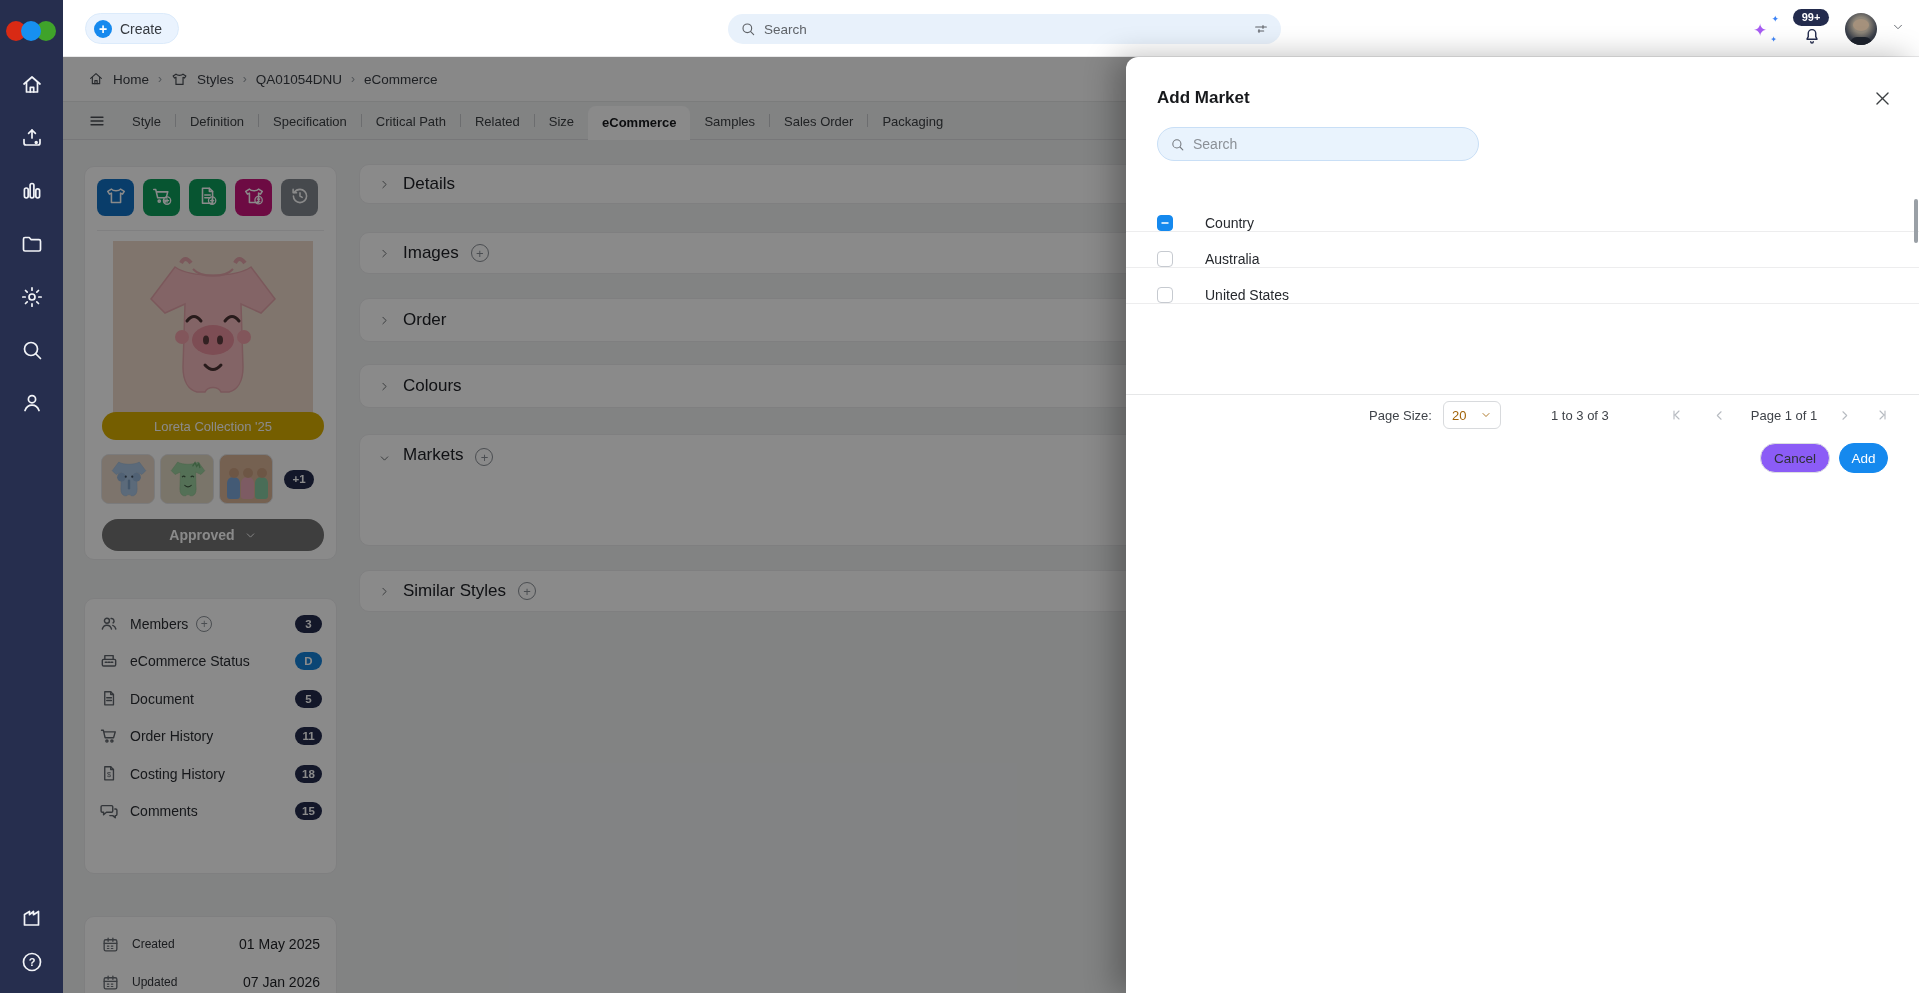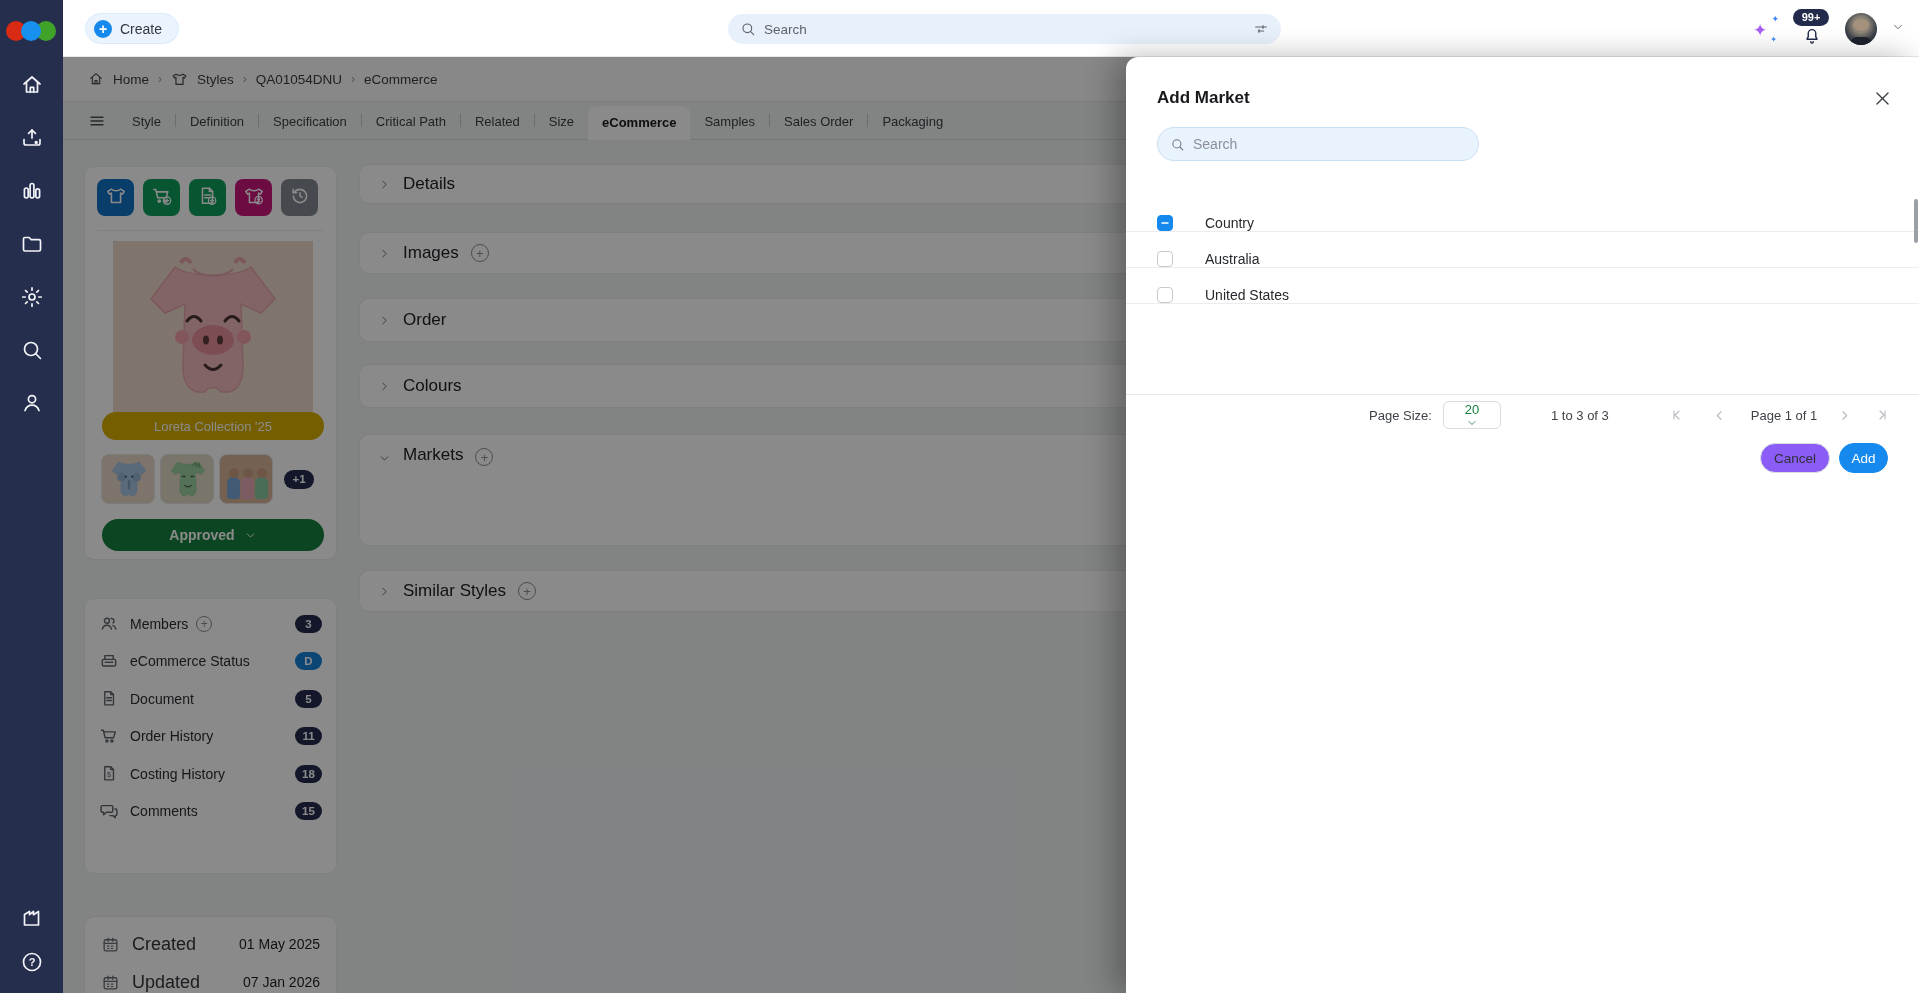--- a/index.html
+++ b/index.html
@@ -69,40 +69,40 @@
   .tbtn { width:37px; height:37px; border-radius:8px; display:flex; align-items:center; justify-content:center; color:#fff; cursor:pointer; }
   .tb-blue { background:#1271c4; } .tb-green { background:#0e9e5c; } .tb-pink { background:#c9167c; } .tb-gray { background:#82878f; }
   .tool-div { position:absolute; left:12px; right:12px; top:63px; height:1px; background:#ececee; }
   .hero { position:absolute; left:28px; top:74px; width:200px; height:185px; background:#ecd9ca; overflow:hidden; }
   .coll-badge { position:absolute; left:17px; top:245px; width:222px; height:28px; border-radius:14px; background:#d9ae00;
                 color:#fff; font-size:13px; display:flex; align-items:center; justify-content:center; cursor:pointer; }
   .thumbs { position:absolute; left:16px; top:287px; display:flex; gap:5px; align-items:center; }
   .thumb { width:54px; height:50px; border-radius:8px; border:1px solid #e3e4e6; overflow:hidden; background:#e7d7c8; position:relative; cursor:pointer; }
   .more-badge { width:30px; height:19px; border-radius:10px; background:#232b4d; color:#fff; font-size:11.5px; font-weight:700;
                 display:flex; align-items:center; justify-content:center; margin-left:6px; }
-  .approved-btn { position:absolute; left:17px; top:352px; width:222px; height:32px; border-radius:16px; background:#15803d;
+  .approved-btn { position:absolute; left:17px; top:352px; width:222px; height:32px; border-radius:16px; background:#737373;
                   color:#fff; font-size:14px; font-weight:700; display:flex; align-items:center; justify-content:center; gap:9px; cursor:pointer; }
   .babies { background:#d9b396; }
   .baby { position:absolute; bottom:4px; width:13px; height:22px; border-radius:6px 6px 3px 3px; }
   .baby::before { content:""; position:absolute; left:1.5px; top:-9px; width:10px; height:10px; border-radius:50%; background:#caa080; }
 
   .cardB { left:21px; top:541px; width:253px; height:276px; padding:6px 0; }
   .mrow { height:37.5px; display:flex; align-items:center; padding:0 14px; gap:11px; cursor:pointer; }
   .mrow .mic { color:#5f646b; display:flex; width:20px; justify-content:center; }
   .mrow .mlabel { font-size:14px; color:#2b2e33; flex:1; display:flex; align-items:center; gap:8px; }
   .pill { min-width:27px; height:18px; padding:0 7px; border-radius:9px; background:#232b4d; color:#fff; font-size:11.5px;
           font-weight:700; display:flex; align-items:center; justify-content:center; }
   .pill.blue { background:#1581d8; }
   .plus-o { width:16px; height:16px; border-radius:50%; border:1.3px solid #8a8f96; color:#8a8f96; font-size:12px;
             display:flex; align-items:center; justify-content:center; line-height:1; cursor:pointer; }
 
   .cardC { left:21px; top:859px; width:253px; height:96px; padding:8px 0; }
   .meta-row { height:38px; display:flex; align-items:center; padding:0 16px; gap:12px; }
   .meta-row .mic { color:#6a6f76; display:flex; }
-  .meta-row .mlabel { font-size:18px; color:#33363b; flex:1; }
+  .meta-row .mlabel { font-size:12px; color:#33363b; flex:1; }
   .meta-row .mval { font-size:14px; color:#1e2024; }
 
   
   .sections { position:absolute; left:296px; top:83px; width:1535px; }
   .sec { position:absolute; left:0; width:1535px; background:#fff; border:1px solid #eaebec; border-radius:10px;
          display:flex; align-items:center; padding:0 18px; gap:12px; }
   .sec .chev { color:#5f6368; display:flex; cursor:pointer; }
   .sec .stitle { font-size:17px; color:#202227; font-weight:500; }
   .sec .plus-o { width:18px; height:18px; font-size:13px; }
   .sec-details { top:24px;  height:40px; }
@@ -132,21 +132,21 @@
   .lrow .llabel { font-size:14px; color:#26292e; }
   .cb { width:16px; height:16px; border-radius:4px; border:1.5px solid #c6cad0; background:#fff; display:flex;
         align-items:center; justify-content:center; flex:0 0 auto; cursor:pointer; }
   .cb.on { background:#1589ee; border-color:#1589ee; color:#fff; }
   .m-scrollthumb { position:absolute; right:1px; top:142px; width:4px; height:44px; border-radius:2px; background:#9aa0a6; }
 
   .m-pag { position:absolute; left:0; top:337px; width:793px; height:40px; border-top:1px solid #e6e7e8; font-size:13px; color:#3f4349; }
   .m-pag > * { position:absolute; top:0; height:40px; display:flex; align-items:center; }
   .ps-label { left:243px; }
   .ps-select { left:317px; top:6px !important; height:28px !important; width:58px; border:1px solid #d8dadd; border-radius:6px;
-               padding:0 8px; justify-content:space-between; cursor:pointer; color:#15803d;flex-direction:column; }
+               padding:0 8px; justify-content:space-between; cursor:pointer; color:#a16207; }
   .range-txt { left:425px; }
   .pg-first { left:541px; } .pg-prev { left:583px; } .pg-next { left:708px; } .pg-last { left:746px; }
   .pg-ico { width:20px; justify-content:center; color:#b7bbc1; cursor:pointer; }
   .page-txt { left:615px; width:86px; justify-content:center; }
 
   .m-actions { position:absolute; top:386px; right:31px; display:flex; gap:9px; }
   .btn { height:30px; border-radius:15px; font-size:13.5px; display:flex; align-items:center; justify-content:center; cursor:pointer; }
   .btn-cancel { width:70px; background:#8b5cf6; border:1px solid #dcdee1; color:#2e3136; }
   .btn-add { width:49px; background:#1589ee; border:1px solid #1589ee; color:#fff; font-weight:500; }
 </style>

